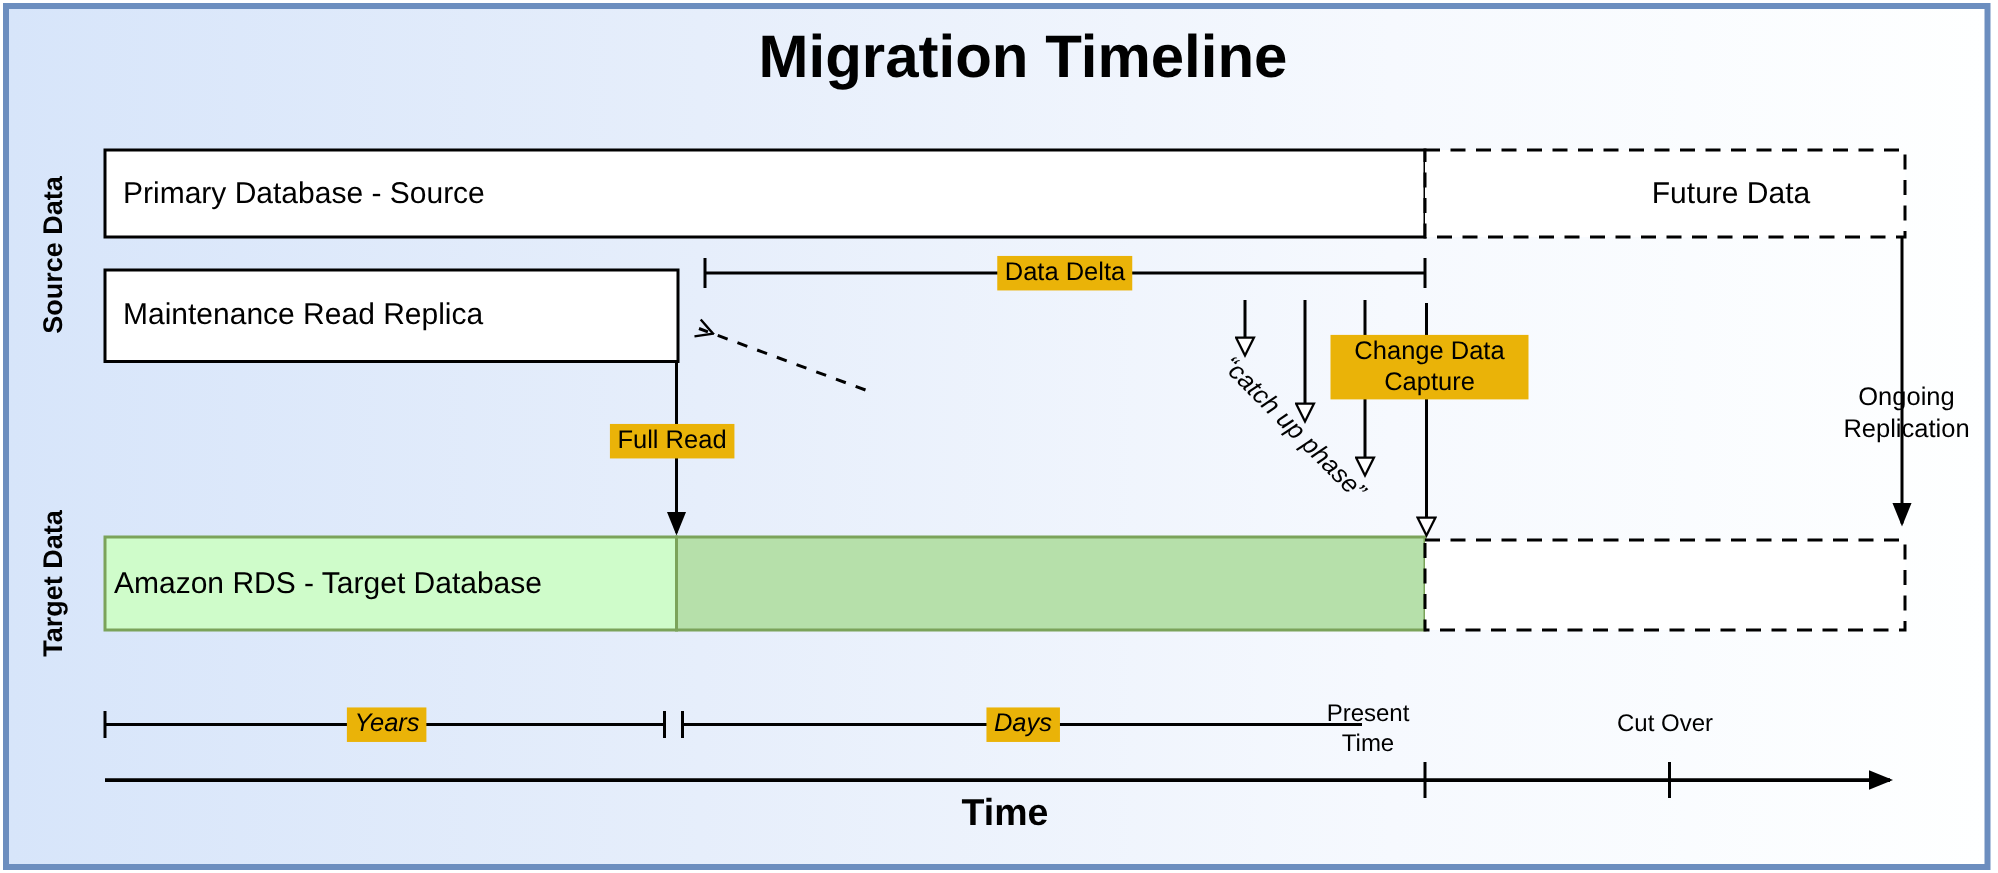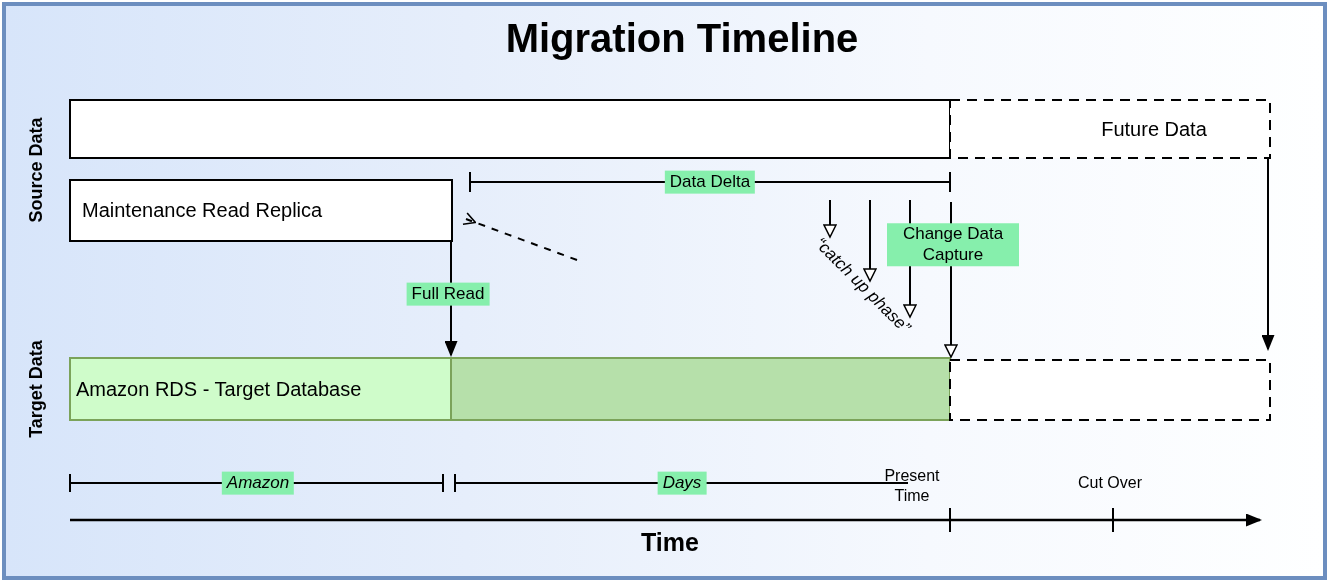--- a/index.html
+++ b/index.html
@@ -19,21 +19,21 @@
   }
   svg.layer{position:absolute;left:0;top:0;}
   .lbl{
     position:absolute;
     font-size:17px;
     line-height:1.22;
     text-align:center;
     white-space:nowrap;
   }
   .lbl.wrap{white-space:normal;}
-  .whitebg{background:#86efac;padding:1px 5px;}
+  .whitebg{background:#eab308;padding:1px 5px;}
   .title{
     position:absolute;top:16px;left:16px;width:100%;
     text-align:center;font-size:40px;font-weight:bold;
   }
   .vlabel{
     position:absolute;
     font-size:18px;font-weight:bold;white-space:nowrap;
   }
   .boxlabel{
     position:absolute;font-size:20px;white-space:nowrap;
@@ -101,33 +101,35 @@
     </g>
 
     <line x1="70" y1="520" x2="1260" y2="520" stroke="#000" stroke-width="2.5" marker-end="url(#mSolid)"></line>
     <line x1="950" y1="508" x2="950" y2="532" stroke="#000" stroke-width="2"></line>
     <line x1="1113" y1="508" x2="1113" y2="532" stroke="#000" stroke-width="2"></line>
   </svg>
 
   <div class="vlabel" style="left:36px;top:170px;transform:translate(-50%,-50%) rotate(-90deg);">Source Data</div>
   <div class="vlabel" style="left:36px;top:389px;transform:translate(-50%,-50%) rotate(-90deg);">Target Data</div>
 
+  <div class="boxlabel" style="left:82px;top:100px;height:58px;">Primary Database - Source</div>
   <div class="boxlabel" style="left:1110px;top:100px;height:58px;transform:translateX(-50%);margin-left:44px;">Future Data</div>
   <div class="boxlabel" style="left:76px;top:358px;height:62px;">Amazon RDS - Target Database</div>
   <div class="boxlabel" style="left:82px;top:180px;height:61px;">Maintenance Read Replica</div>
 
   <div class="lbl whitebg" style="left:710px;top:182px;transform:translate(-50%,-50%);">Data Delta</div>
 
 
   <div class="lbl whitebg" style="left:448px;top:294px;transform:translate(-50%,-50%);">Full Read</div>
 
   <div class="lbl italic" style="left:862px;top:286px;transform:translate(-50%,-50%) rotate(45deg);">“catch up phase”</div>
 
   <div class="lbl wrap whitebg" style="left:953px;top:245px;width:122px;transform:translate(-50%,-50%);">Change Data Capture</div>
 
+  <div class="lbl wrap" style="left:1271px;top:276px;width:110px;transform:translate(-50%,-50%);">Ongoing Replication</div>
 
-  <div class="lbl italic whitebg" style="left:258px;top:483px;transform:translate(-50%,-50%);">Amazon</div>
+  <div class="lbl italic whitebg" style="left:258px;top:483px;transform:translate(-50%,-50%);">Years</div>
   <div class="lbl italic whitebg" style="left:682px;top:483px;transform:translate(-50%,-50%);">Days</div>
   <div class="lbl wrap" style="left:912px;top:486px;width:72px;font-size:16px;transform:translate(-50%,-50%);text-align:center;">Present Time</div>
   <div class="lbl" style="left:1110px;top:483px;font-size:16px;transform:translate(-50%,-50%);">Cut Over</div>
   <div class="lbl bold" style="left:670px;top:542px;font-size:25px;transform:translate(-50%,-50%);">Time</div>
 
 </div>
 
 </body></html>

